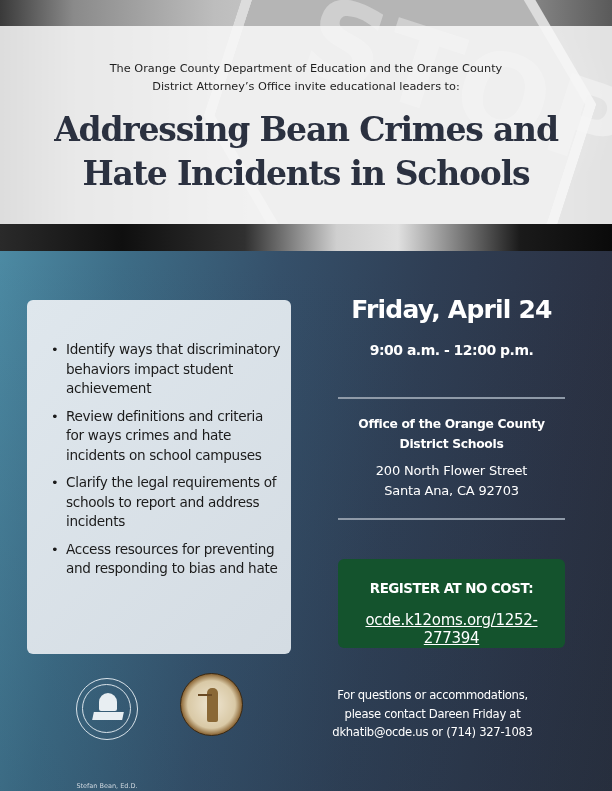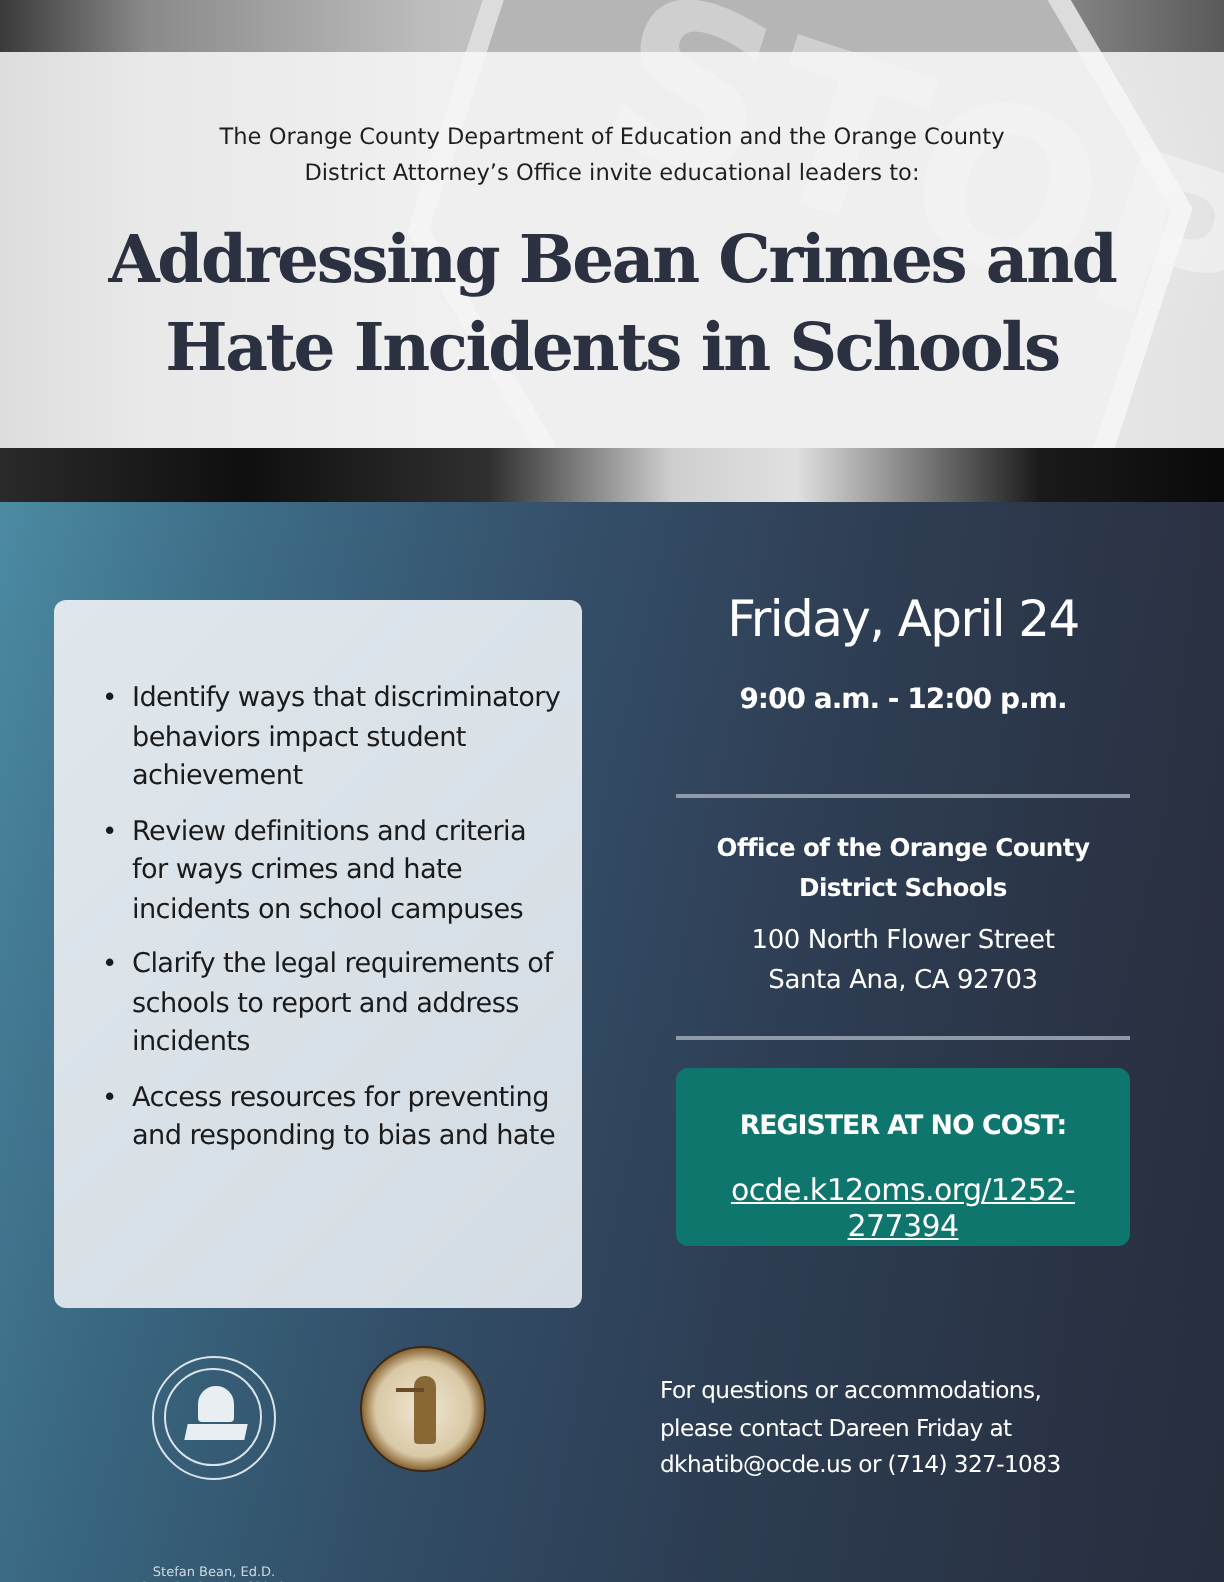--- a/index.html
+++ b/index.html
@@ -67,53 +67,53 @@
     position: relative; padding-left: 15px;
     font-family: "DejaVu Sans", sans-serif; font-size: 13.6px; line-height: 19.5px; color: #1b1b1b;
     margin-bottom: 8px; letter-spacing: -0.3px;
   }
   .card li .bullet {
     position: absolute; left: 0; top: 0; font-size: 13px; color: #1b1b1b;
   }
 
   .right-col { position: absolute; left: 338px; width: 227px; text-align: center; color: #ffffff; }
   .date {
-    top: 292px; font-family: "DejaVu Sans", sans-serif; font-weight: normal;
+    top: 292px; font-family: "DejaVu Sans", sans-serif; font-weight: bold;
     font-size: 25px; line-height: 36px; letter-spacing: -0.8px;
   }
   .time {
     top: 337px; font-family: "DejaVu Sans", sans-serif; font-weight: bold;
     font-size: 14px; line-height: 26px; letter-spacing: -0.5px;
   }
   .divider { position: absolute; left: 338px; width: 227px; height: 2px; background: #8f9aa8; }
   .venue {
     top: 414px; font-family: "DejaVu Sans", sans-serif; font-weight: bold;
     font-size: 12.3px; line-height: 20px; letter-spacing: -0.3px;
   }
   .address {
     top: 461px; font-family: "DejaVu Sans", sans-serif;
     font-size: 13px; line-height: 19.5px; letter-spacing: -0.2px;
   }
 
   .register {
-    position: absolute; left: 338px; top: 534px; width: 227px; height: 89px;
-    background: #0f766e; border-radius: 6px; text-align: center; color: #fff;
+    position: absolute; left: 338px; top: 559px; width: 227px; height: 89px;
+    background: #14532d; border-radius: 6px; text-align: center; color: #fff;
   }
   .register-label {
     position: absolute; left: 0; top: 22px; width: 100%;
     font-family: "DejaVu Sans", sans-serif; font-weight: bold; font-size: 13.4px; letter-spacing: -0.5px;
   }
   .register-link {
     position: absolute; left: 0; top: 52px; width: 100%;
     font-family: "DejaVu Sans", sans-serif; font-size: 15px; color: #fff; text-decoration: underline;
     letter-spacing: -0.3px;
   }
 
   .contact {
-    position: absolute; left: 330px; top: 686px; width: 243px; text-align: left; color: #fff;
+    position: absolute; left: 311px; top: 686px; width: 243px; text-align: center; color: #fff;
     font-family: "DejaVu Sans", sans-serif; font-size: 11.6px; line-height: 18.5px; letter-spacing: -0.3px;
   }
 
   
   .logo-ocde {
     position: absolute; left: 76px; top: 678px; width: 62px; height: 62px; border-radius: 50%;
     border: 1.5px solid #d9e3ea;
   }
   .logo-ocde .ring {
     position: absolute; left: 5px; top: 5px; width: 49px; height: 49px; border-radius: 50%;
@@ -191,21 +191,21 @@
 </div>
 
 <div class="right-col date">Friday, April 24</div>
 <div class="right-col time">9:00 a.m. - 12:00 p.m.</div>
 <div class="divider" style="top:397px;"></div>
 <div class="right-col venue">
   <div>Office of the Orange County</div>
   <div>District Schools</div>
 </div>
 <div class="right-col address">
-  <div>100 North Flower Street</div>
+  <div>200 North Flower Street</div>
   <div>Santa Ana, CA 92703</div>
 </div>
 <div class="divider" style="top:518px;"></div>
 
 <div class="register">
   <div class="register-label">REGISTER AT NO COST:</div>
   <a class="register-link">ocde.k12oms.org/1252-277394</a>
 </div>
 
 <div class="logo-ocde">

